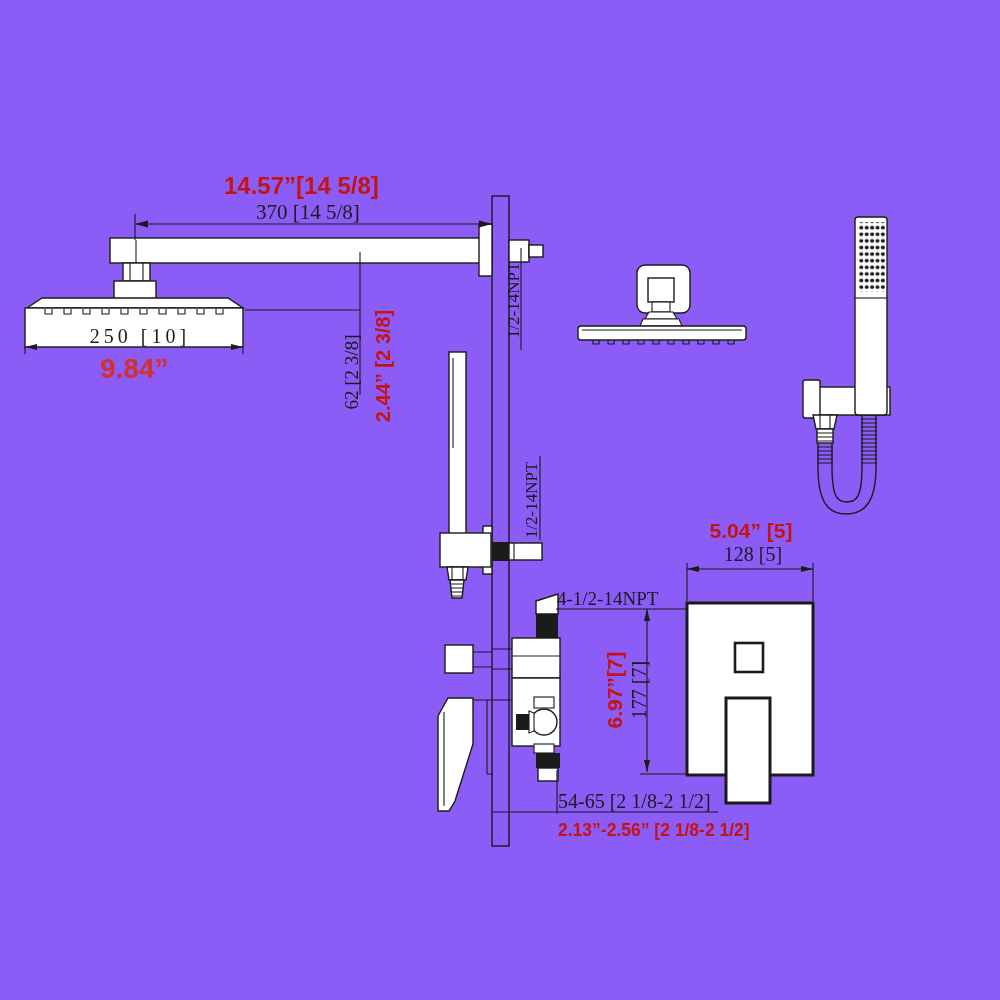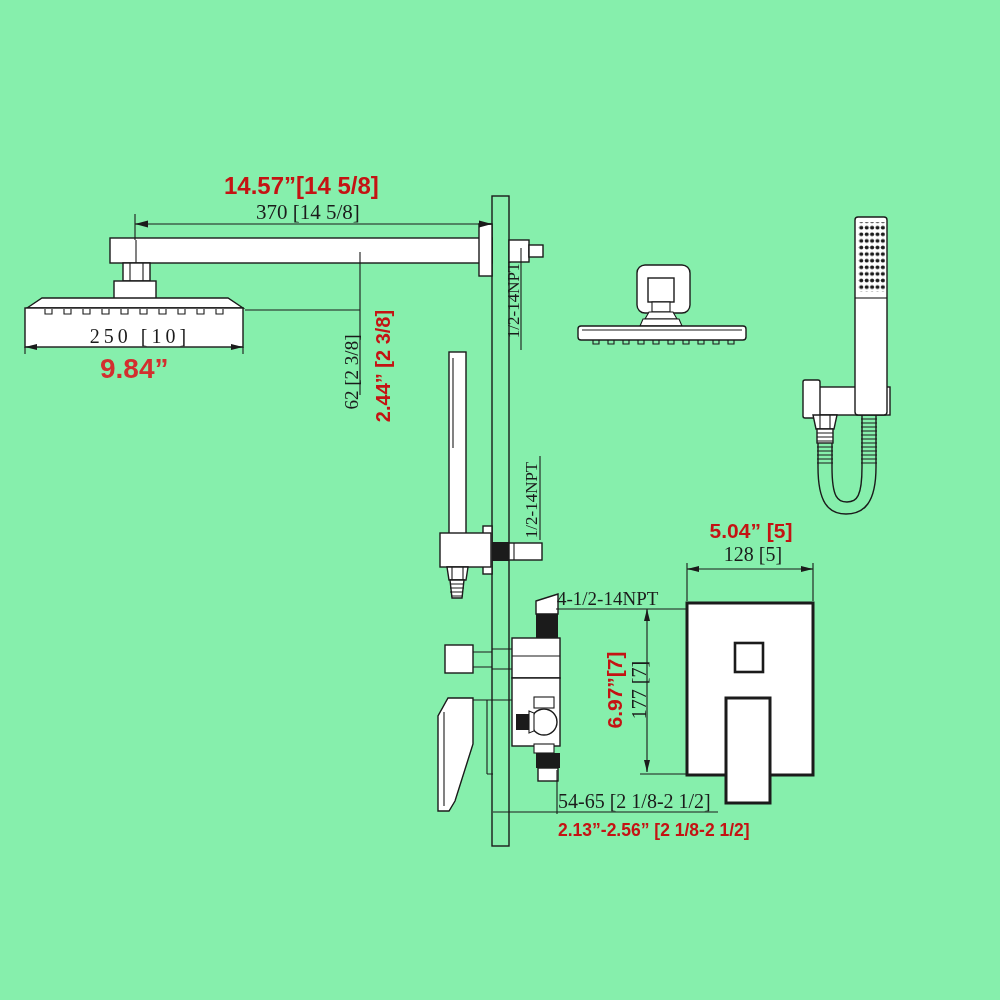--- a/index.html
+++ b/index.html
@@ -1,16 +1,16 @@
 <!DOCTYPE html>
 <html><head>
 <meta charset="utf-8">
 <style>
   html,body{margin:0;padding:0;background:#ffffff;}
-  .canvas{width:1000px;height:1000px;position:relative;background:#86efac;overflow:hidden;}
+  .canvas{width:1000px;height:1000px;position:relative;background:#8b5cf6;overflow:hidden;}
   svg{position:absolute;left:0;top:0;}
   .ln{stroke:#1b1b1b;stroke-width:1.4;fill:none;}
   .lnthin{stroke:#1b1b1b;stroke-width:1.1;fill:none;}
   .lnbold{stroke:#1b1b1b;stroke-width:3;fill:none;}
   .lnbold2{stroke:#1b1b1b;stroke-width:2.6;fill:none;}
   .wht{fill:#ffffff;}
   .blk{fill:#1b1b1b;stroke:none;}
   .ds{font-family:"Liberation Serif",serif;fill:#1b1b1b;}
   .dr{font-family:"Liberation Sans",sans-serif;font-weight:bold;fill:#c41313;}
   .dr9{font-family:"Liberation Sans",sans-serif;font-weight:600;fill:#d32f2f;}

